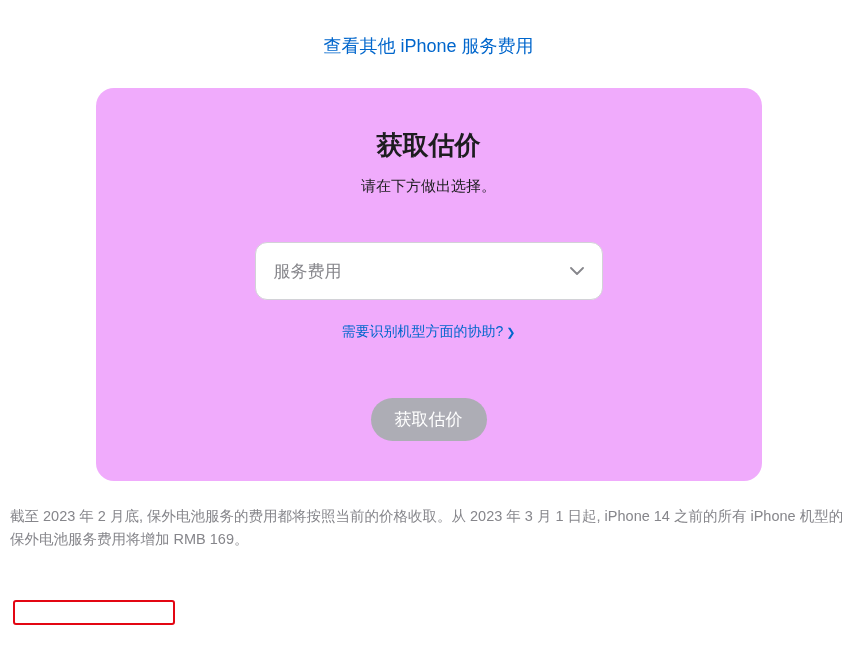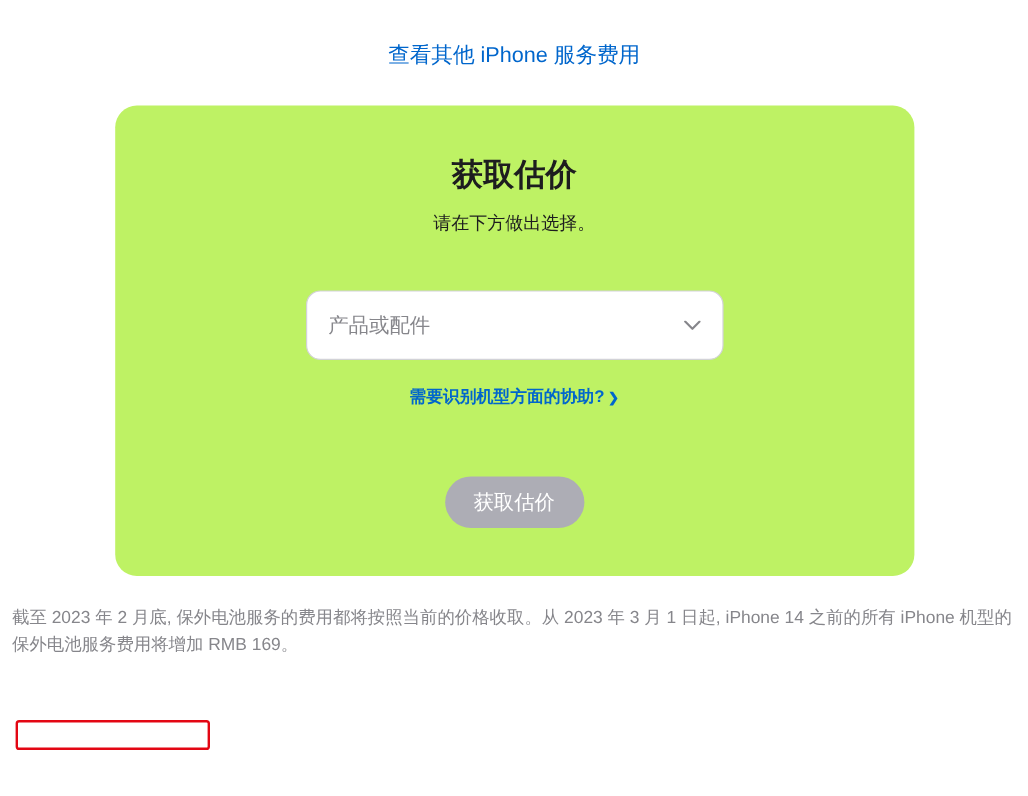--- a/index.html
+++ b/index.html
@@ -22,21 +22,21 @@
     .top-link a {
       color: #0066cc;
       text-decoration: none;
       font-size: 18px;
       font-weight: 400;
       cursor: pointer;
     }
     .panel {
       width: 666px;
       margin: 0 auto;
-      background: #bef264;
+      background: #f0abfc;
       border-radius: 18px;
       padding: 40px 20px 40px 20px;
     }
     .panel-title {
       text-align: center;
       font-size: 26px;
       font-weight: 600;
       color: #1d1d1f;
       margin-bottom: 14px;
     }
@@ -68,21 +68,21 @@
       display: inline-flex;
     }
     .help-link {
       text-align: center;
       margin-top: 18px;
     }
     .help-link a {
       color: #0066cc;
       text-decoration: none;
       font-size: 14px;
-      font-weight: 700;
+      font-weight: 400;
       cursor: pointer;
       margin-top: 39px;
     }
     .help-link a .chev-right {
       font-size: 11px;
       margin-left: 3px;
     }
     .submit-btn {
       display: block;
       margin: 57px auto 0 auto;
@@ -119,21 +119,21 @@
 
 <div class="top-link">
   <a>查看其他 iPhone 服务费用</a>
 </div>
 
 <div class="panel">
   <div class="panel-title">获取估价</div>
   <div class="panel-subtitle">请在下方做出选择。</div>
 
   <div class="select-box">
-    <span class="select-placeholder">产品或配件</span>
+    <span class="select-placeholder">服务费用</span>
     <span class="chevron-down">
       <svg width="14" height="8" viewBox="0 0 14 8" fill="none">
         <path d="M1 1L7 7L13 1" stroke="#86868b" stroke-width="1.8" stroke-linecap="round" stroke-linejoin="round"></path>
       </svg>
     </span>
   </div>
 
 
   <div class="help-link">
     <a>

